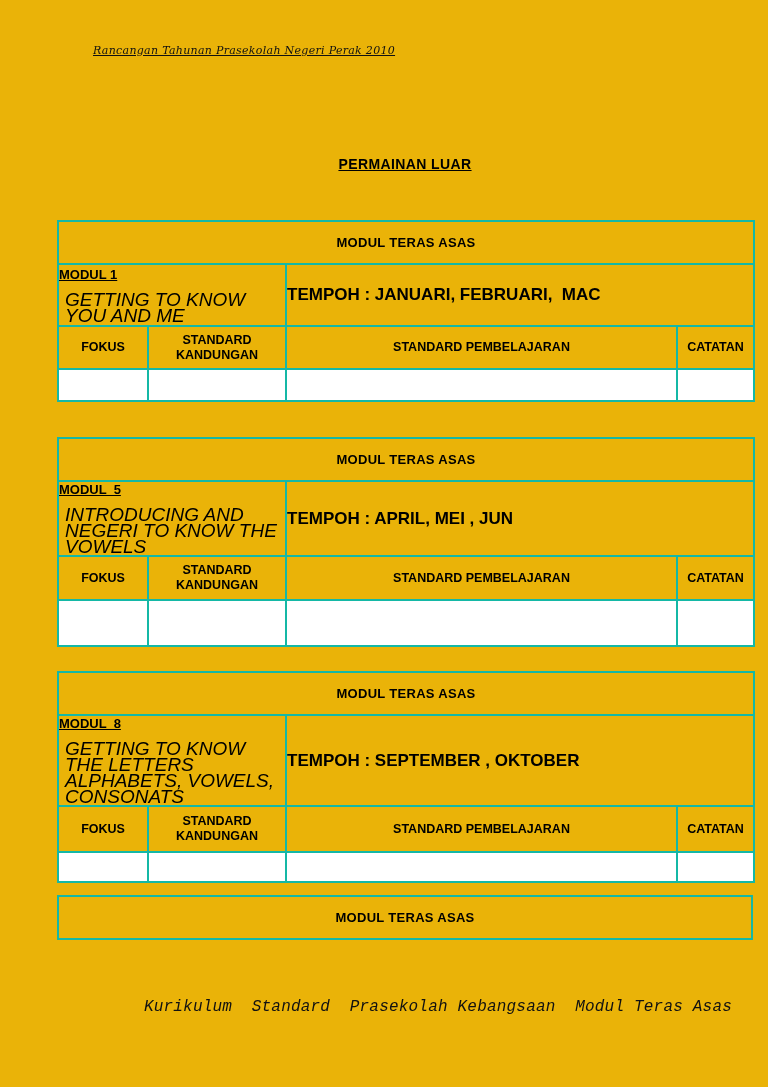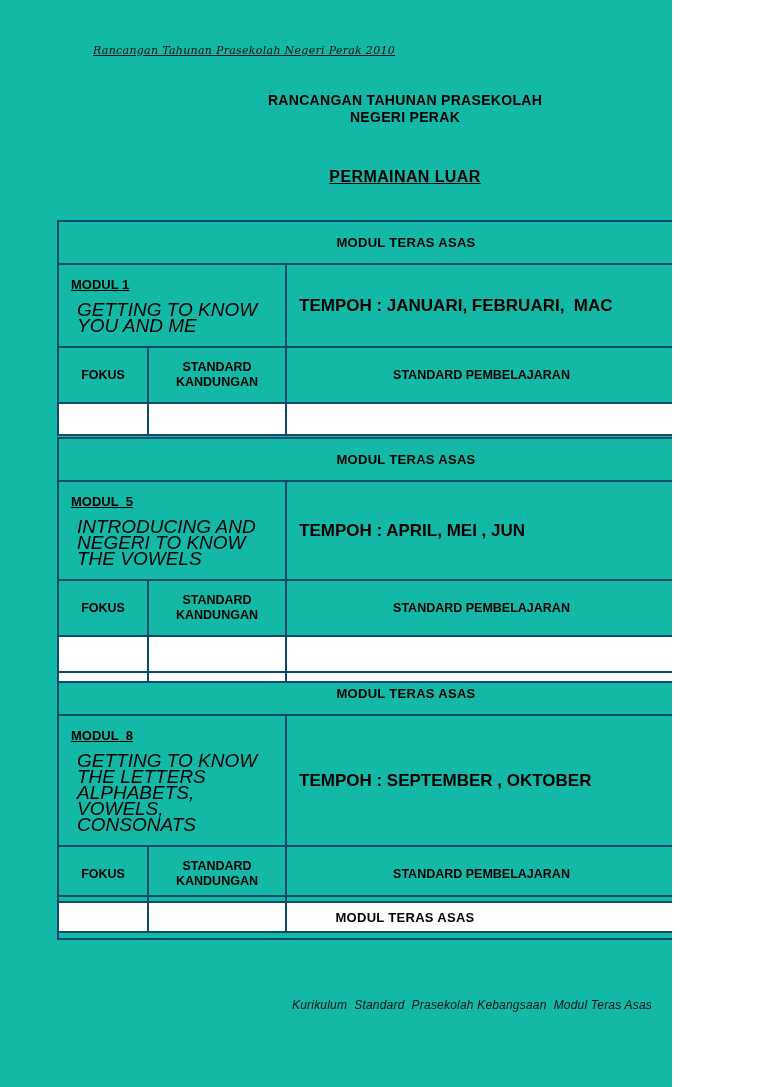--- a/index.html
+++ b/index.html
@@ -2,23 +2,23 @@
 <html><head>
 <meta charset="utf-8">
 <style>
   html, body {
     margin: 0;
     padding: 0;
     background: #ffffff;
   }
   .page {
     position: relative;
-    width: 672px;
+    width: 768px;
     height: 1087px;
-    background: #14b8a6;
+    background: #eab308;
     font-family: "Liberation Sans", sans-serif;
     color: #000000;
     overflow: hidden;
   }
   .header-note {
     position: absolute;
     left: 93px;
     top: 44px;
     font-family: "DejaVu Serif", serif;
     font-style: italic;
@@ -39,36 +39,35 @@
     font-weight: bold;
     line-height: 17px;
     letter-spacing: 0.3px;
   }
   .subtitle {
     position: absolute;
     left: 57px;
     top: 156px;
     width: 696px;
     text-align: center;
-    font-size: 16px;
+    font-size: 14px;
     font-weight: bold;
     letter-spacing: 0.4px;
     text-decoration: underline;
-    margin-top: 12px;
   }
   table.module-table {
     position: absolute;
     left: 57px;
     width: 696px;
     border-collapse: collapse;
     table-layout: fixed;
   }
   table.module-table td {
-    border: 2px solid #0c4a6e;
-    padding: 12px;
+    border: 2px solid #14b8a6;
+    padding: 0;
     vertical-align: middle;
   }
   td.banner-cell {
     text-align: center;
     font-size: 13px;
     font-weight: bold;
     letter-spacing: 0.3px;
   }
   td.module-cell {
     text-align: left;
@@ -97,41 +96,37 @@
     font-size: 12.5px;
     font-weight: bold;
     line-height: 15px;
     padding: 0 4px;
   }
   td.empty-cell {
     background: #ffffff;
   }
   .footer-note {
     position: absolute;
-    right: 20px;
+    right: 36px;
     top: 998px;
-    font-family: Liberation Sans, sans-serif;
+    font-family: Liberation Mono, monospace;
     font-style: italic;
-    font-size: 12px;
+    font-size: 16px;
     letter-spacing: 0.2px;
     color: #111;
     white-space: pre;
   }
 </style>
 </head>
 <body>
 
 <div class="page">
 
   <div class="header-note">Rancangan Tahunan Prasekolah Negeri Perak 2010</div>
 
-  <div class="title-block">
-    <div class="title-line">RANCANGAN TAHUNAN PRASEKOLAH</div>
-    <div class="title-line">NEGERI PERAK</div>
-  </div>
 
   <div class="subtitle">PERMAINAN LUAR</div>
 
   <table class="module-table" style="top:220px">
     <colgroup>
       <col style="width:90px">
         <col style="width:138px">
         <col style="width:391px">
         <col style="width:77px">
     </colgroup>

